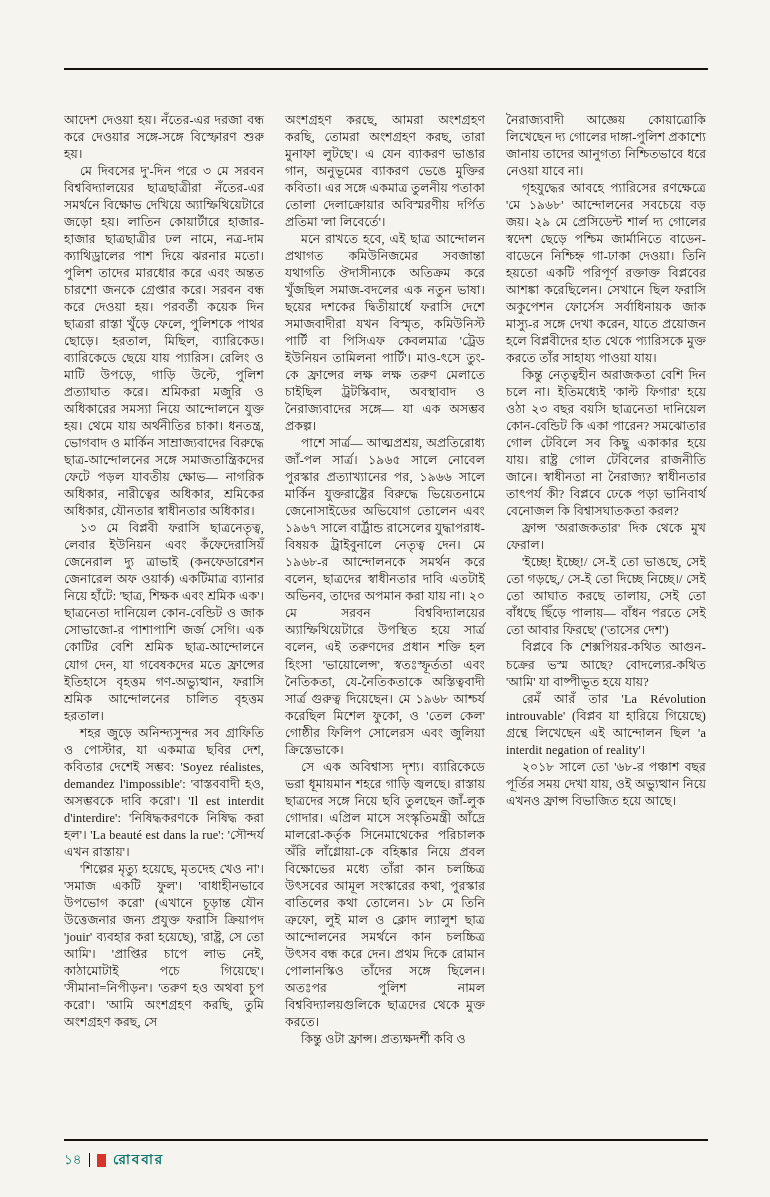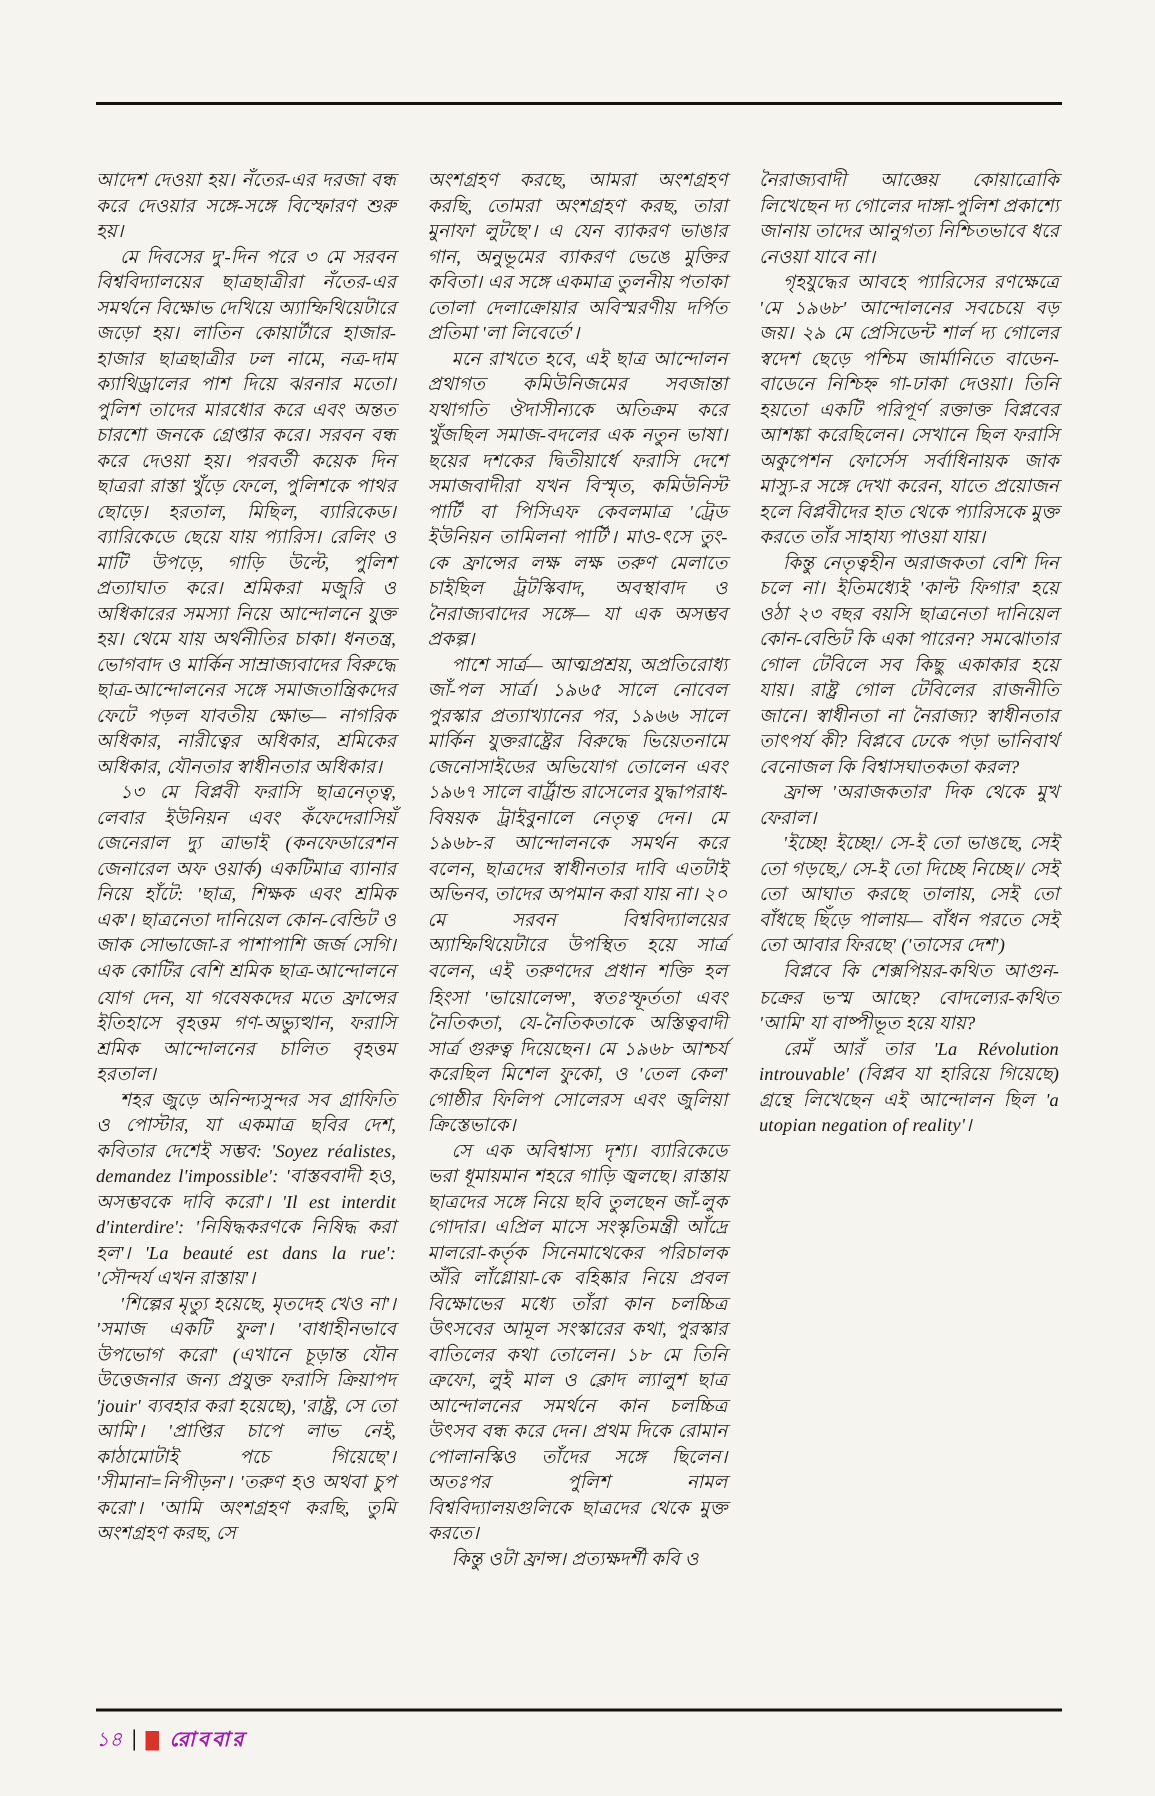--- a/index.html
+++ b/index.html
@@ -12,21 +12,20 @@
     background: #f5f3ec;
     font-family: "Liberation Serif", "DejaVu Serif", serif;
     color: #181613;
     overflow: hidden;
   }
   .page {
     position: relative;
     width: 770px;
     height: 1197px;
     background: #f6f4ee;
-    font-style: italic;
   }
   .top-rule {
     position: absolute;
     left: 64px;
     right: 62px;
     top: 68px;
     height: 2px;
     background: #15120e;
   }
   .columns {
@@ -65,21 +64,21 @@
   }
   .footer {
     position: absolute;
     left: 64px;
     top: 1149px;
     height: 22px;
     display: flex;
     align-items: center;
     gap: 7px;
     font-size: 13.5px;
-    color: #a21caf;
+    color: #0f766e;
   }
   .footer .divider {
     display: inline-block;
     width: 1.5px;
     height: 14px;
     background: #15120e;
   }
   .footer .logo-mark {
     display: inline-block;
     width: 9px;
@@ -112,21 +111,22 @@
         <p>সে এক অবিশ্বাস্য দৃশ্য। ব্যারিকেডে ভরা ধূমায়মান শহরে গাড়ি জ্বলছে। রাস্তায় ছাত্রদের সঙ্গে নিয়ে ছবি তুলছেন জাঁ-লুক গোদার। এপ্রিল মাসে সংস্কৃতিমন্ত্রী আঁদ্রে মালরো-কর্তৃক সিনেমাথেকের পরিচালক অঁরি লাঁগ্লোয়া-কে বহিষ্কার নিয়ে প্রবল বিক্ষোভের মধ্যে তাঁরা কান চলচ্চিত্র উৎসবের আমূল সংস্কারের কথা, পুরস্কার বাতিলের কথা তোলেন। ১৮ মে তিনি ত্রুফো, লুই মাল ও ক্লোদ ল্যালুশ ছাত্র আন্দোলনের সমর্থনে কান চলচ্চিত্র উৎসব বন্ধ করে দেন। প্রথম দিকে রোমান পোলানস্কিও তাঁদের সঙ্গে ছিলেন। অতঃপর পুলিশ নামল বিশ্ববিদ্যালয়গুলিকে ছাত্রদের থেকে মুক্ত করতে।</p>
         <p>কিন্তু ওটা ফ্রান্স। প্রত্যক্ষদর্শী কবি ও</p>
       </div>
     <div class="col">
         <p class="noindent">নৈরাজ্যবাদী আজ্ঞেয় কোয়াত্রোকি লিখেছেন দ্য গোলের দাঙ্গা-পুলিশ প্রকাশ্যে জানায় তাদের আনুগত্য নিশ্চিতভাবে ধরে নেওয়া যাবে না।</p>
         <p>গৃহযুদ্ধের আবহে প্যারিসের রণক্ষেত্রে 'মে ১৯৬৮' আন্দোলনের সবচেয়ে বড় জয়। ২৯ মে প্রেসিডেন্ট শার্ল দ্য গোলের স্বদেশ ছেড়ে পশ্চিম জার্মানিতে বাডেন-বাডেনে নিশ্চিহ্ন গা-ঢাকা দেওয়া। তিনি হয়তো একটি পরিপূর্ণ রক্তাক্ত বিপ্লবের আশঙ্কা করেছিলেন। সেখানে ছিল ফরাসি অকুপেশন ফোর্সেস সর্বাধিনায়ক জাক মাস্যু-র সঙ্গে দেখা করেন, যাতে প্রয়োজন হলে বিপ্লবীদের হাত থেকে প্যারিসকে মুক্ত করতে তাঁর সাহায্য পাওয়া যায়।</p>
         <p>কিন্তু নেতৃত্বহীন অরাজকতা বেশি দিন চলে না। ইতিমধ্যেই 'কাল্ট ফিগার' হয়ে ওঠা ২৩ বছর বয়সি ছাত্রনেতা দানিয়েল কোন-বেন্ডিট কি একা পারেন? সমঝোতার গোল টেবিলে সব কিছু একাকার হয়ে যায়। রাষ্ট্র গোল টেবিলের রাজনীতি জানে। স্বাধীনতা না নৈরাজ্য? স্বাধীনতার তাৎপর্য কী? বিপ্লবে ঢেকে পড়া ভানিবার্থ বেনোজল কি বিশ্বাসঘাতকতা করল?</p>
         <p>ফ্রান্স 'অরাজকতার' দিক থেকে মুখ ফেরাল।</p>
         <p>'ইচ্ছে! ইচ্ছে!/ সে-ই তো ভাঙছে, সেই তো গড়ছে,/ সে-ই তো দিচ্ছে নিচ্ছে।/ সেই তো আঘাত করছে তালায়, সেই তো বাঁধছে ছিঁড়ে পালায়— বাঁধন পরতে সেই তো আবার ফিরছে' ('তাসের দেশ')</p>
         <p>বিপ্লবে কি শেক্সপিয়র-কথিত আগুন-চক্রের ভস্ম আছে? বোদল্যের-কথিত 'আমি' যা বাষ্পীভূত হয়ে যায়?</p>
-        <p>রেমঁ আরঁ তার 'La Révolution introuvable' (বিপ্লব যা হারিয়ে গিয়েছে) গ্রন্থে লিখেছেন এই আন্দোলন ছিল 'a utopian negation of reality'।</p>
+        <p>রেমঁ আরঁ তার 'La Révolution introuvable' (বিপ্লব যা হারিয়ে গিয়েছে) গ্রন্থে লিখেছেন এই আন্দোলন ছিল 'a interdit negation of reality'।</p>
+        <p>২০১৮ সালে তো '৬৮-র পঞ্চাশ বছর পূর্তির সময় দেখা যায়, ওই অভ্যুত্থান নিয়ে এখনও ফ্রান্স বিভাজিত হয়ে আছে।</p>
       </div>
   </div>
 
   <div class="footer-rule"></div>
 
   <div class="footer">
     <span>১৪</span>
     <span class="divider"></span>
     <span class="logo-mark" style="background-color: rgb(217, 52, 43);"></span>
     <span class="magazine-name">রোববার</span>

